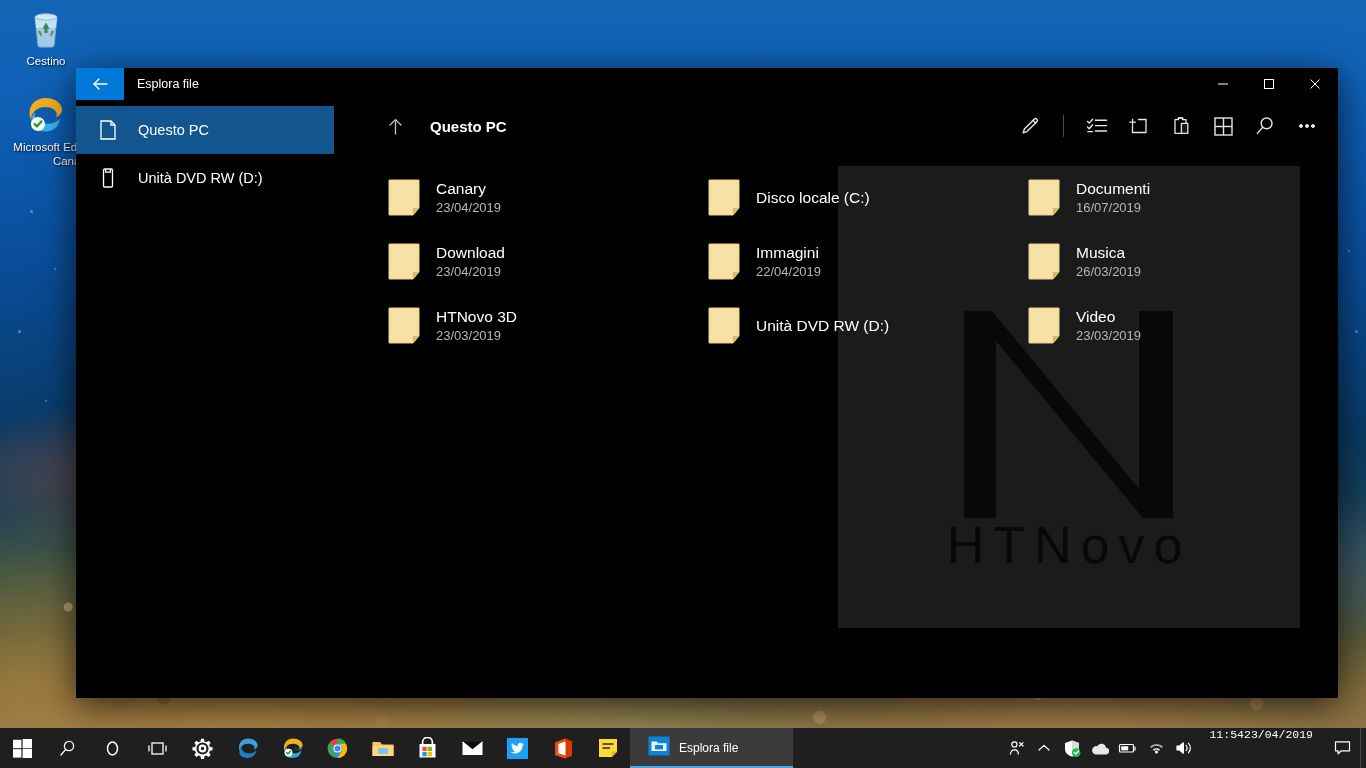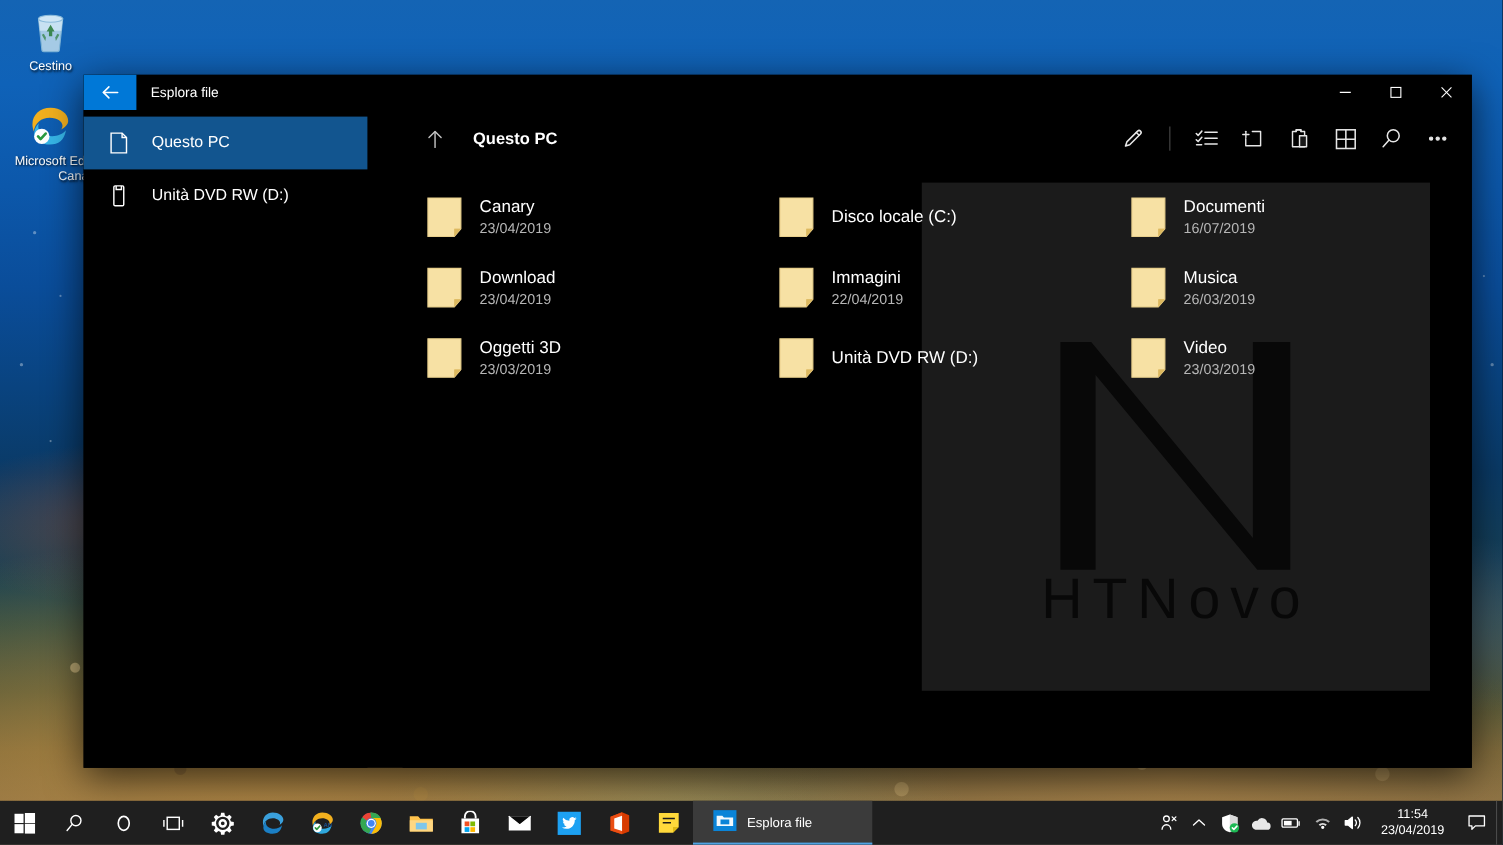--- a/index.html
+++ b/index.html
@@ -195,22 +195,22 @@
     content: ""; position: absolute; left: 0; right: 0; bottom: 0;
     height: 2px; background: #4fa3e3;
   }
   #task-window-label { color: #fff; font-size: 12px; }
   #tray-spacer { flex: 1; }
   .tray-item {
     width: 28px; display: flex; align-items: center; justify-content: center;
     cursor: pointer;
   }
   #clock {
-    display: flex; flex-direction: column; align-items: center; justify-content: center;
-    padding: 0 11px; cursor: pointer; color: #fff;
+    display: flex; flex-direction: row; justify-content: center;
+    padding: 0 11px; cursor: pointer; color: #fff; font-family: Liberation Mono, monospace;
   }
   #clock-time { font-size: 11.5px; line-height: 14px; }
   #clock-date { font-size: 11.5px; line-height: 14px; }
   #notification-center {
     width: 36px; display: flex; align-items: center; justify-content: center; cursor: pointer;
   }
   #show-desktop { width: 6px; border-left: 1px solid #4a4a4a; cursor: pointer; }
 </style>
 </head>
 <body>
@@ -474,21 +474,21 @@
             </div>
             <div class="file-item">
               <span class="file-ico">
     <svg width="36" height="40" viewBox="0 0 36 40">
       <path d="M3 2 H33 V30 L27 37 H3 Z" fill="#f7e1a4"></path>
       <path d="M3 2 H33 V30 L27 37 H3 Z" fill="none" stroke="#e8cf8c" stroke-width="1"></path>
       <path d="M33 30 L27 37 V30 Z" fill="#e2c274"></path>
       <path d="M27 30 H33 L27 37 Z" fill="#ddb95f"></path>
     </svg></span>
               <span class="file-text">
-                <span class="file-name">Oggetti 3D</span>
+                <span class="file-name">HTNovo 3D</span>
                 <span class="file-date">23/03/2019</span>
               </span>
             </div>
             <div class="file-item">
               <span class="file-ico">
     <svg width="36" height="40" viewBox="0 0 36 40">
       <path d="M3 2 H33 V30 L27 37 H3 Z" fill="#f7e1a4"></path>
       <path d="M3 2 H33 V30 L27 37 H3 Z" fill="none" stroke="#e8cf8c" stroke-width="1"></path>
       <path d="M33 30 L27 37 V30 Z" fill="#e2c274"></path>
       <path d="M27 30 H33 L27 37 Z" fill="#ddb95f"></path>

